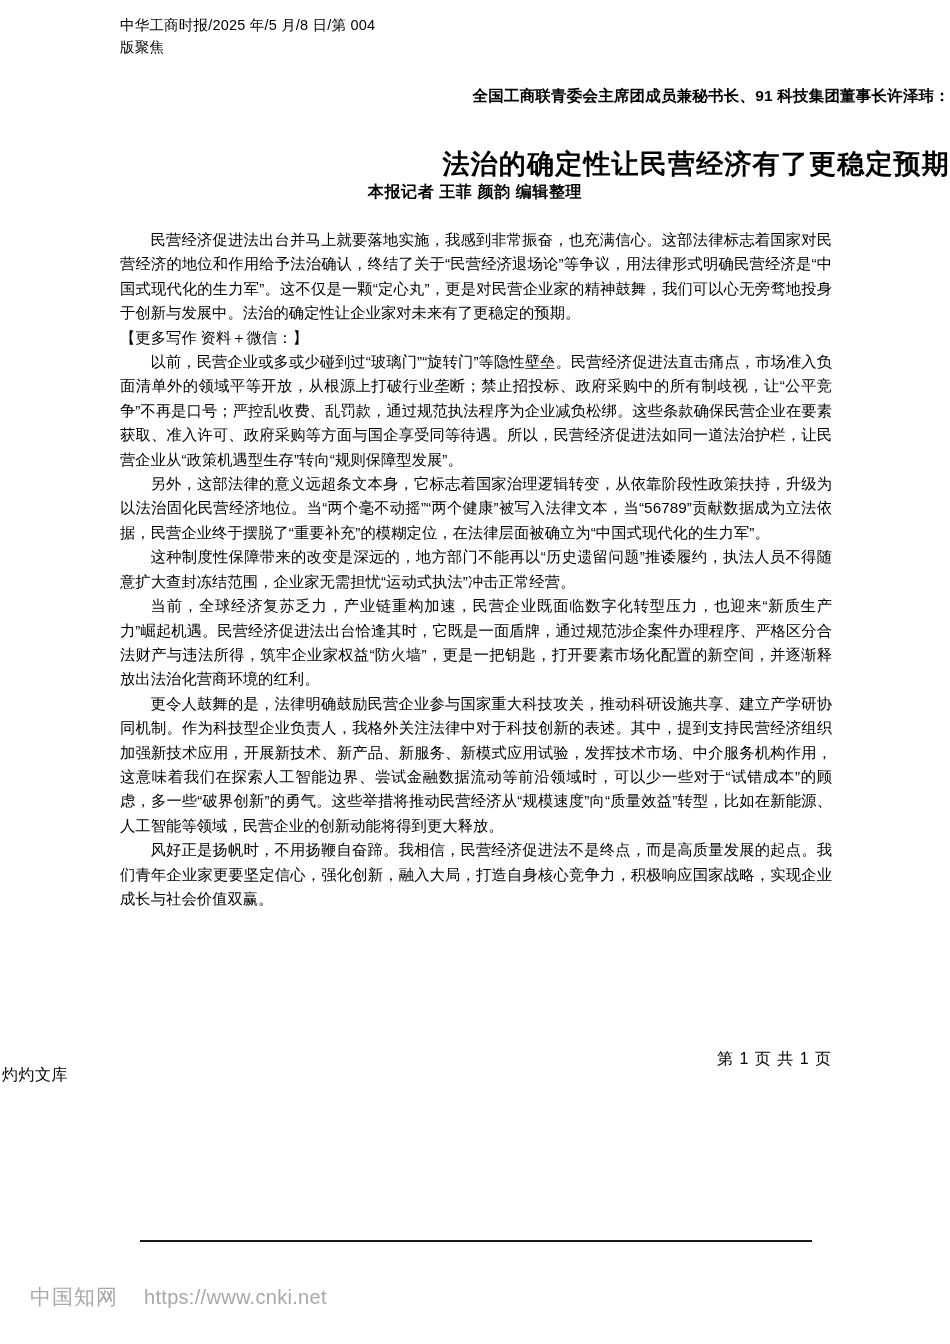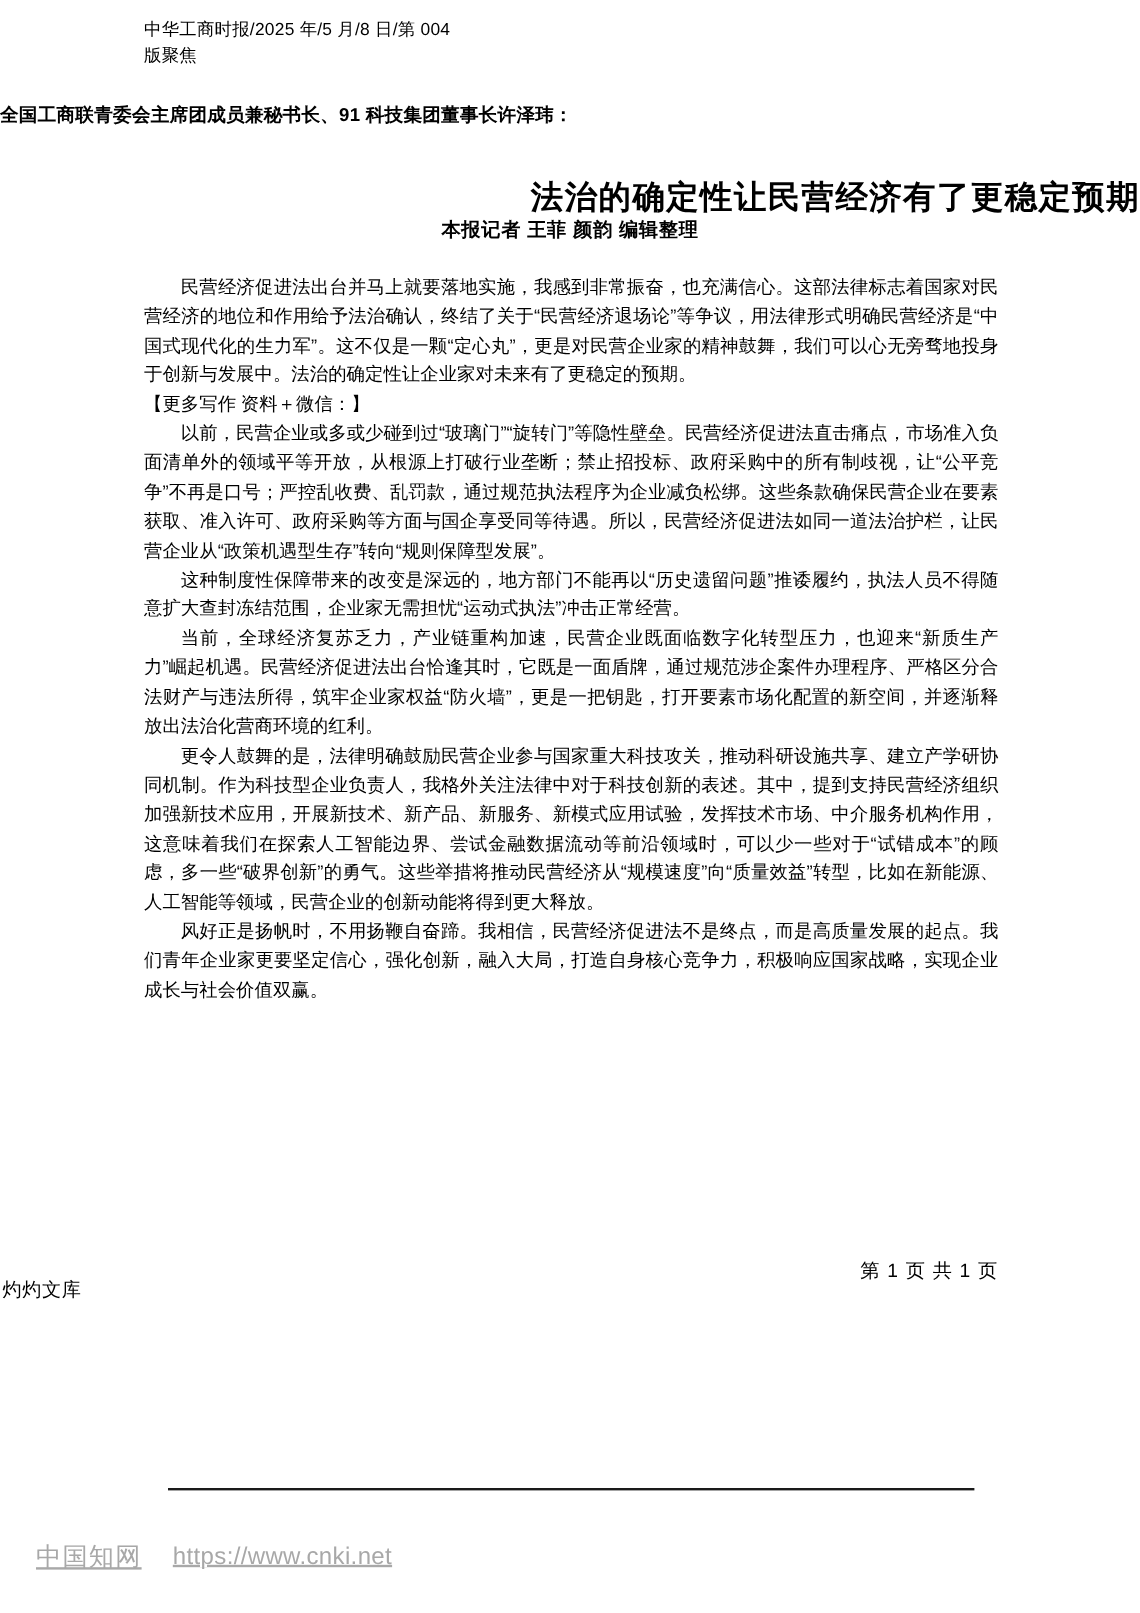--- a/index.html
+++ b/index.html
@@ -33,21 +33,21 @@
     letter-spacing: 0.2px;
     white-space: pre-wrap;
   }
 
   
   .kicker {
     position: absolute;
     left: 0;
     right: 0;
     top: 86px;
-    text-align: left;
+    text-align: right;
     font-size: 15.5px;
     font-weight: bold;
     letter-spacing: 0.2px;
   }
   .headline {
     position: absolute;
     left: 0;
     right: 0;
     top: 128px;
     text-align: right;
@@ -111,21 +111,20 @@
     background: #1a1a1a;
   }
   .cnki {
     position: absolute;
     left: 30px;
     top: 1283px;
     display: flex;
     align-items: center;
     gap: 26px;
     color: #a8a8a8;
-    text-decoration: underline;
   }
   .cnki-name {
     font-size: 21px;
     letter-spacing: 1px;
   }
   .cnki-url {
     font-size: 20px;
     letter-spacing: 0.3px;
     text-align: right;
   }
@@ -141,20 +140,21 @@
   <div class="kicker">全国工商联青委会主席团成员兼秘书长、91 科技集团董事长许泽玮：</div>
 
   <h1 class="headline">法治的确定性让民营经济有了更稳定预期</h1>
 
   <div class="byline">本报记者  王菲  颜韵  编辑整理</div>
 
   <div class="body-copy">
     <p>民营经济促进法出台并马上就要落地实施，我感到非常振奋，也充满信心。这部法律标志着国家对民营经济的地位和作用给予法治确认，终结了关于“民营经济退场论”等争议，用法律形式明确民营经济是“中国式现代化的生力军”。这不仅是一颗“定心丸”，更是对民营企业家的精神鼓舞，我们可以心无旁骛地投身于创新与发展中。法治的确定性让企业家对未来有了更稳定的预期。</p>
     <p class="noindent">【更多写作 资料＋微信：】</p>
     <p>以前，民营企业或多或少碰到过“玻璃门”“旋转门”等隐性壁垒。民营经济促进法直击痛点，市场准入负面清单外的领域平等开放，从根源上打破行业垄断；禁止招投标、政府采购中的所有制歧视，让“公平竞争”不再是口号；严控乱收费、乱罚款，通过规范执法程序为企业减负松绑。这些条款确保民营企业在要素获取、准入许可、政府采购等方面与国企享受同等待遇。所以，民营经济促进法如同一道法治护栏，让民营企业从“政策机遇型生存”转向“规则保障型发展”。</p>
+    <p>另外，这部法律的意义远超条文本身，它标志着国家治理逻辑转变，从依靠阶段性政策扶持，升级为以法治固化民营经济地位。当“两个毫不动摇”“两个健康”被写入法律文本，当“56789”贡献数据成为立法依据，民营企业终于摆脱了“重要补充”的模糊定位，在法律层面被确立为“中国式现代化的生力军”。</p>
     <p>这种制度性保障带来的改变是深远的，地方部门不能再以“历史遗留问题”推诿履约，执法人员不得随意扩大查封冻结范围，企业家无需担忧“运动式执法”冲击正常经营。</p>
     <p>当前，全球经济复苏乏力，产业链重构加速，民营企业既面临数字化转型压力，也迎来“新质生产力”崛起机遇。民营经济促进法出台恰逢其时，它既是一面盾牌，通过规范涉企案件办理程序、严格区分合法财产与违法所得，筑牢企业家权益“防火墙”，更是一把钥匙，打开要素市场化配置的新空间，并逐渐释放出法治化营商环境的红利。</p>
     <p>更令人鼓舞的是，法律明确鼓励民营企业参与国家重大科技攻关，推动科研设施共享、建立产学研协同机制。作为科技型企业负责人，我格外关注法律中对于科技创新的表述。其中，提到支持民营经济组织加强新技术应用，开展新技术、新产品、新服务、新模式应用试验，发挥技术市场、中介服务机构作用，这意味着我们在探索人工智能边界、尝试金融数据流动等前沿领域时，可以少一些对于“试错成本”的顾虑，多一些“破界创新”的勇气。这些举措将推动民营经济从“规模速度”向“质量效益”转型，比如在新能源、人工智能等领域，民营企业的创新动能将得到更大释放。</p>
     <p>风好正是扬帆时，不用扬鞭自奋蹄。我相信，民营经济促进法不是终点，而是高质量发展的起点。我们青年企业家更要坚定信心，强化创新，融入大局，打造自身核心竞争力，积极响应国家战略，实现企业成长与社会价值双赢。</p>
   </div>
 
   <div class="page-number">第 1 页 共 1 页</div>
 
   <div class="library-mark">灼灼文库</div>
 

